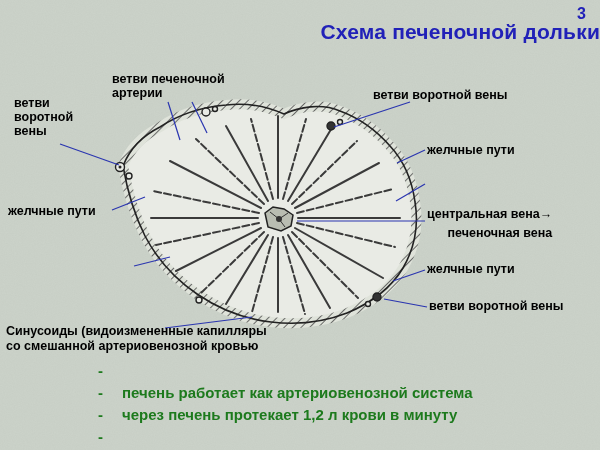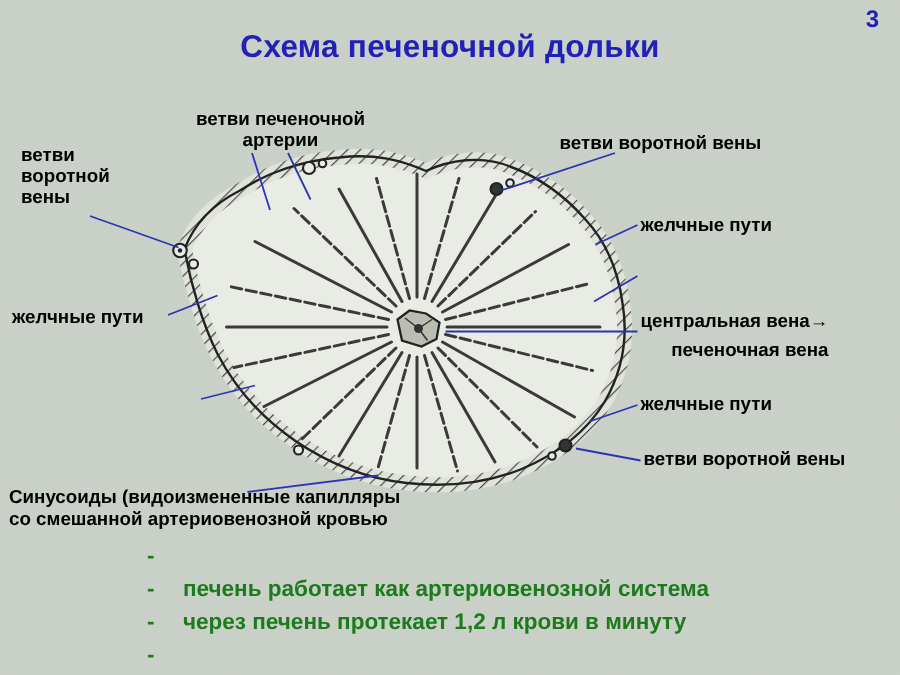--- a/index.html
+++ b/index.html
@@ -5,21 +5,21 @@
   html,body{margin:0;padding:0;}
   .slide{
     position:relative;width:600px;height:450px;overflow:hidden;
     background:#ccd3ca;
     font-family:"Liberation Sans", sans-serif;
   }
   .noise{position:absolute;left:0;top:0;z-index:0;}
   .diagram{position:absolute;left:0;top:0;z-index:1;}
   .txt{position:absolute;z-index:2;white-space:pre-line;}
   .title{
-    left:0;top:20px;width:600px;text-align:center;
+    left:0;top:20px;width:600px;text-align:right;
     font-size:21px;font-weight:bold;color:#2121b8;letter-spacing:.2px;
   }
   .pagenum{right:14px;top:5px;font-size:16px;font-weight:bold;color:#2121b8;}
   .lbl{font-size:12.5px;font-weight:bold;color:#000;line-height:14px;}
   .lh19{line-height:19px;text-align:right;}
   .facts{position:absolute;left:98px;top:363px;z-index:2;}
   .fact{display:flex;margin-bottom:6px;font-size:15px;font-weight:bold;color:#1d7a1d;line-height:16px;}
   .fact .dash{width:24px;flex:0 0 24px;}
 </style>
 </head>
@@ -111,21 +111,21 @@
       <line x1="427" y1="307" x2="384" y2="299"></line>
     </g>
   </svg>
 
   <div class="txt pagenum">3</div>
   <div class="txt title">Схема печеночной дольки</div>
 
   <div class="txt lbl" style="left:14px;top:96px">ветви
 воротной
 вены</div>
-  <div class="txt lbl" style="left:112px;top:72px;width:150px;text-align:center">ветви печеночной
+  <div class="txt lbl" style="left:112px;top:72px;width:150px;">ветви печеночной
 артерии</div>
   <div class="txt lbl" style="left:373px;top:88px">ветви воротной вены</div>
   <div class="txt lbl" style="left:427px;top:143px">желчные пути</div>
   <div class="txt lbl lh19" style="left:427px;top:205px">центральная вена→
 печеночная вена</div>
   <div class="txt lbl" style="left:8px;top:204px">желчные пути</div>
   <div class="txt lbl" style="left:427px;top:262px">желчные пути</div>
   <div class="txt lbl" style="left:429px;top:299px">ветви воротной вены</div>
   <div class="txt lbl" style="left:6px;top:324px;line-height:15px">Синусоиды (видоизмененные капилляры
 со смешанной артериовенозной кровью</div>

